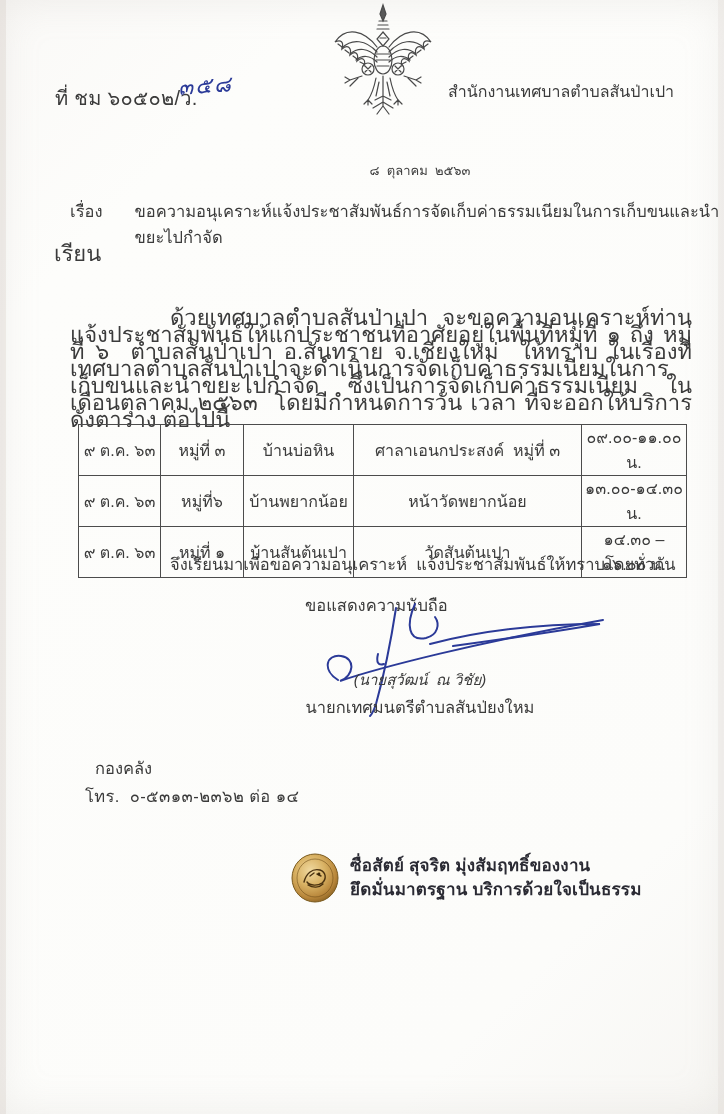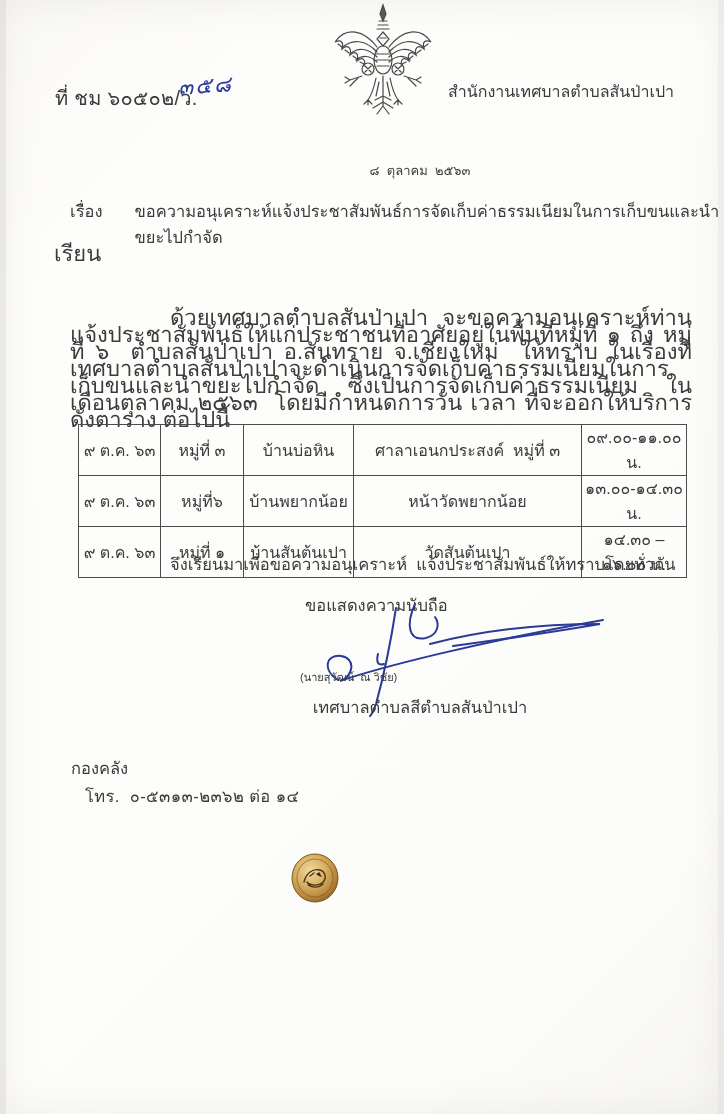--- a/index.html
+++ b/index.html
@@ -40,23 +40,23 @@
   }
   table.sched th,table.sched td{
     border:1.6px solid #4c4c4c;
     text-align:center;vertical-align:middle;
     height:26px;padding:0 2px;
     font-weight:normal;white-space:pre-wrap;overflow:hidden;
   }
   .closing-line{left:70px;top:551px;width:622px;font-size:16.5px;text-indent:100px;}
   .salutation{left:305px;top:592px;width:200px;font-size:16.5px;}
   .signature{left:318px;top:596px;width:305px;height:122px;}
-  .signer-name{left:300px;top:668px;width:240px;text-align:left;font-size:11px;}
+  .signer-name{left:300px;top:668px;width:240px;text-align:center;font-size:15px;font-style:italic;}
   .signer-title{left:300px;top:694px;width:240px;text-align:center;font-size:16.5px;}
-  .dept{left:71px;top:755px;font-size:16.5px;}
+  .dept{left:95px;top:755px;font-size:16.5px;}
   .phone{left:85px;top:783px;font-size:16.5px;letter-spacing:.4px;}
   .stamp{left:290px;top:852px;display:flex;align-items:center;gap:10px;}
   .seal{width:50px;height:52px;flex:0 0 auto;}
   .motto{
     font-size:17px;font-weight:bold;color:#2a2a33;
     line-height:24px;letter-spacing:.2px;
   }
   .edge{position:absolute;top:0;bottom:0;width:6px;background:rgba(205,190,185,.25);}
   .edge.l{left:0;} .edge.r{right:0;background:rgba(210,200,195,.18);}
 </style>
@@ -162,21 +162,21 @@
     <svg width="305" height="122" viewBox="0 0 305 122" fill="none" stroke="#2b3a98" stroke-width="2" stroke-linecap="round">
       <path d="M78 12 C74 38 68 72 58 108 C56 114 54 118 52 120"></path>
       <path d="M20 84 C4 74 8 58 23 60 C38 62 36 80 22 85 C60 72 160 46 285 24"></path>
       <path d="M97 8 C88 28 90 46 108 42 C120 39 122 28 117 21"></path>
       <path d="M112 48 C150 38 210 28 282 28 C235 36 180 44 135 50"></path>
       <path d="M60 58 C58 66 60 70 66 68"></path>
     </svg>
   </div>
 
   <div class="abs signer-name t">(นายสุวัฒน์  ณ วิชัย)</div>
-  <div class="abs signer-title t">เทศบาลตำบลสีตำบลสันป่าเปา</div>
+  <div class="abs signer-title t">นายกเทศมนตรีตำบลสันป่ยงใหม</div>
 
   <div class="abs dept t">กองคลัง</div>
   <div class="abs phone t">โทร.  ๐-๕๓๑๓-๒๓๖๒ ต่อ ๑๔</div>
 
   <div class="abs stamp">
     <div class="seal">
       <svg width="50" height="52" viewBox="0 0 50 52">
         <defs>
           <radialGradient id="gold" cx="40%" cy="35%" r="70%">
             <stop offset="0%" stop-color="#f0d9a0"></stop>
@@ -184,14 +184,18 @@
             <stop offset="80%" stop-color="#b8863a"></stop>
             <stop offset="100%" stop-color="#8a6224"></stop>
           </radialGradient>
         </defs>
         <ellipse cx="25" cy="26" rx="23" ry="24" fill="url(#gold)" stroke="#7a5a1e" stroke-width="1"></ellipse>
         <ellipse cx="25" cy="26" rx="18" ry="19" fill="none" stroke="#6b4a16" stroke-width="0.8" opacity="0.7"></ellipse>
         <path d="M14 30 C16 22 22 16 30 18 C36 20 37 27 32 31 C28 34 20 34 17 30 M20 24 l4 -3 M27 22 l4 2 M18 33 c5 3 11 3 15 -1" fill="none" stroke="#4a3210" stroke-width="1.4" stroke-linecap="round"></path>
         <circle cx="29" cy="22" r="1.4" fill="#3a2808"></circle>
       </svg>
     </div>
+    <div class="motto">
+      <div class="t">ซื่อสัตย์ สุจริต มุ่งสัมฤทธิ์ของงาน</div>
+      <div class="t">ยึดมั่นมาตรฐาน บริการด้วยใจเป็นธรรม</div>
+    </div>
   </div>
 </div>
 
 </body></html>

